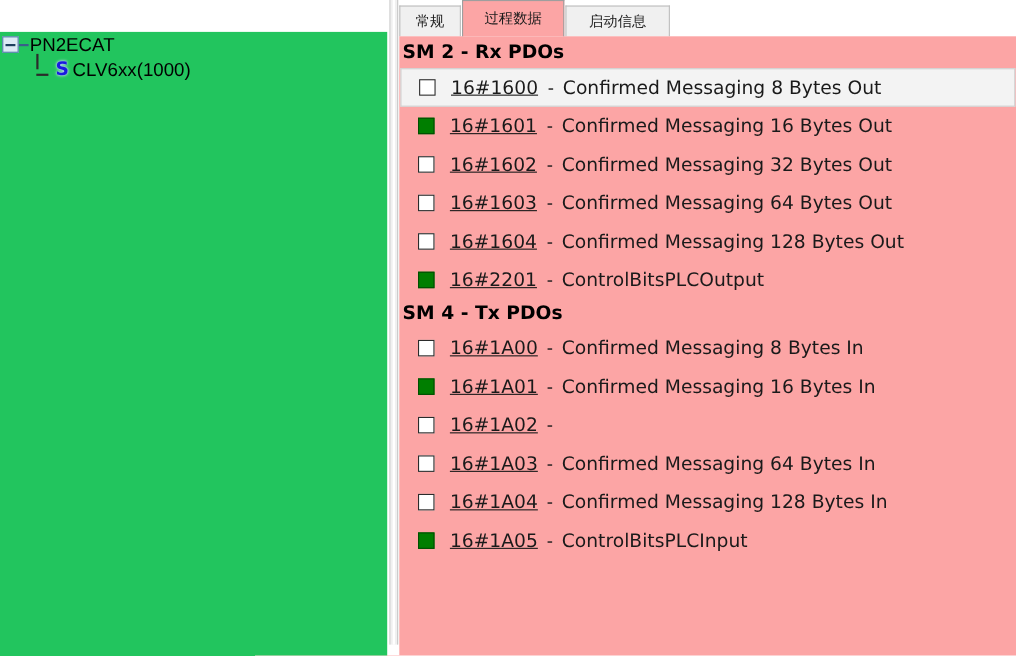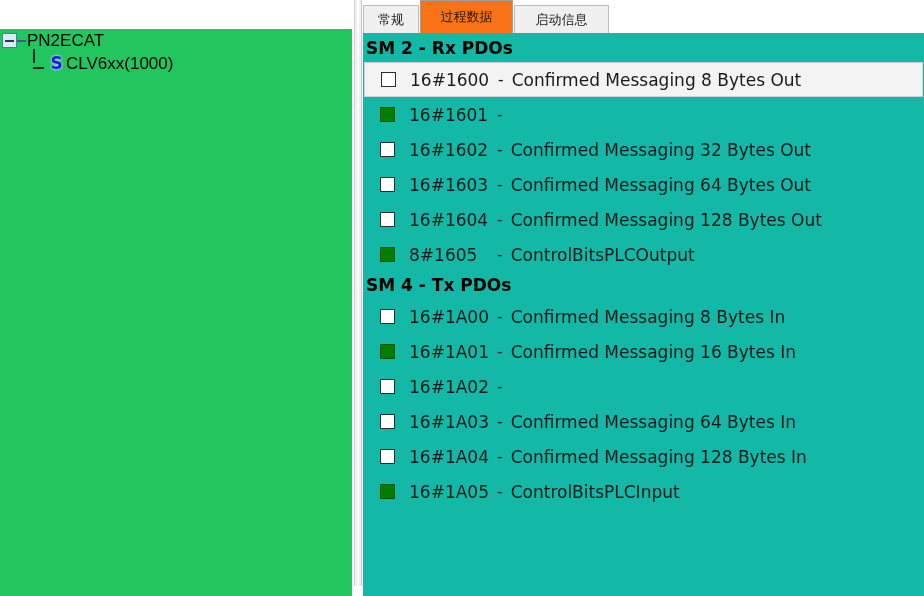--- a/index.html
+++ b/index.html
@@ -164,36 +164,36 @@
     border-bottom: none;
     cursor: default;
   }
   .tab.inactive {
     height: 28px;
     top: 5px;
   }
   .tab.active {
     height: 33px;
     top: 0;
-    background: #f97316;
+    background: #fca5a5;
     border-color: #9e9e9e;
     z-index: 3;
   }
   #tab-0 { left: 0px;   width: 56px; }
   #tab-1 { left: 57px;  width: 93px; }
   #tab-2 { left: 151px; width: 95px; }
 
   
   #pdo-body {
     position: absolute;
     left: 0;
     top: 33px;
     right: 0;
     bottom: 0;
-    background: #14b8a6;
+    background: #fca5a5;
     padding-top: 2px;
     box-sizing: border-box;
   }
   .section-header {
     font-family: "DejaVu Sans", "Liberation Sans", sans-serif;
     font-weight: bold;
     font-size: 17px;
     color: #000000;
     padding-left: 3px;
     height: 27px;
@@ -228,20 +228,21 @@
   }
   .pdo-check.checked {
     background: #007e00;
     border-color: #004e00;
   }
   .pdo-index {
     padding-left: 14px;
     font-family: "DejaVu Sans", "Liberation Sans", sans-serif;
     font-size: 17px;
     min-width: 80px;
+    text-decoration: underline;
   }
   .pdo-dash {
     padding-left: 8px;
     padding-right: 8px;
     font-size: 17px;
   }
   .pdo-name {
     font-family: "DejaVu Sans", "Liberation Sans", sans-serif;
     font-size: 17px;
   }
@@ -281,20 +282,21 @@
       <div class="pdo-row selected">
         <span class="pdo-check"></span>
         <span class="pdo-index">16#1600</span>
         <span class="pdo-dash">-</span>
         <span class="pdo-name">Confirmed Messaging 8 Bytes Out</span>
       </div>
       <div class="pdo-row">
         <span class="pdo-check checked"></span>
         <span class="pdo-index">16#1601</span>
         <span class="pdo-dash">-</span>
+        <span class="pdo-name">Confirmed Messaging 16 Bytes Out</span>
       </div>
       <div class="pdo-row">
         <span class="pdo-check"></span>
         <span class="pdo-index">16#1602</span>
         <span class="pdo-dash">-</span>
         <span class="pdo-name">Confirmed Messaging 32 Bytes Out</span>
       </div>
       <div class="pdo-row">
         <span class="pdo-check"></span>
         <span class="pdo-index">16#1603</span>
@@ -302,21 +304,21 @@
         <span class="pdo-name">Confirmed Messaging 64 Bytes Out</span>
       </div>
       <div class="pdo-row">
         <span class="pdo-check"></span>
         <span class="pdo-index">16#1604</span>
         <span class="pdo-dash">-</span>
         <span class="pdo-name">Confirmed Messaging 128 Bytes Out</span>
       </div>
       <div class="pdo-row">
         <span class="pdo-check checked"></span>
-        <span class="pdo-index">8#1605</span>
+        <span class="pdo-index">16#2201</span>
         <span class="pdo-dash">-</span>
         <span class="pdo-name">ControlBitsPLCOutput</span>
       </div>
       <div class="section-header">SM 4 - Tx PDOs</div>
       <div class="pdo-row">
         <span class="pdo-check"></span>
         <span class="pdo-index">16#1A00</span>
         <span class="pdo-dash">-</span>
         <span class="pdo-name">Confirmed Messaging 8 Bytes In</span>
       </div>

